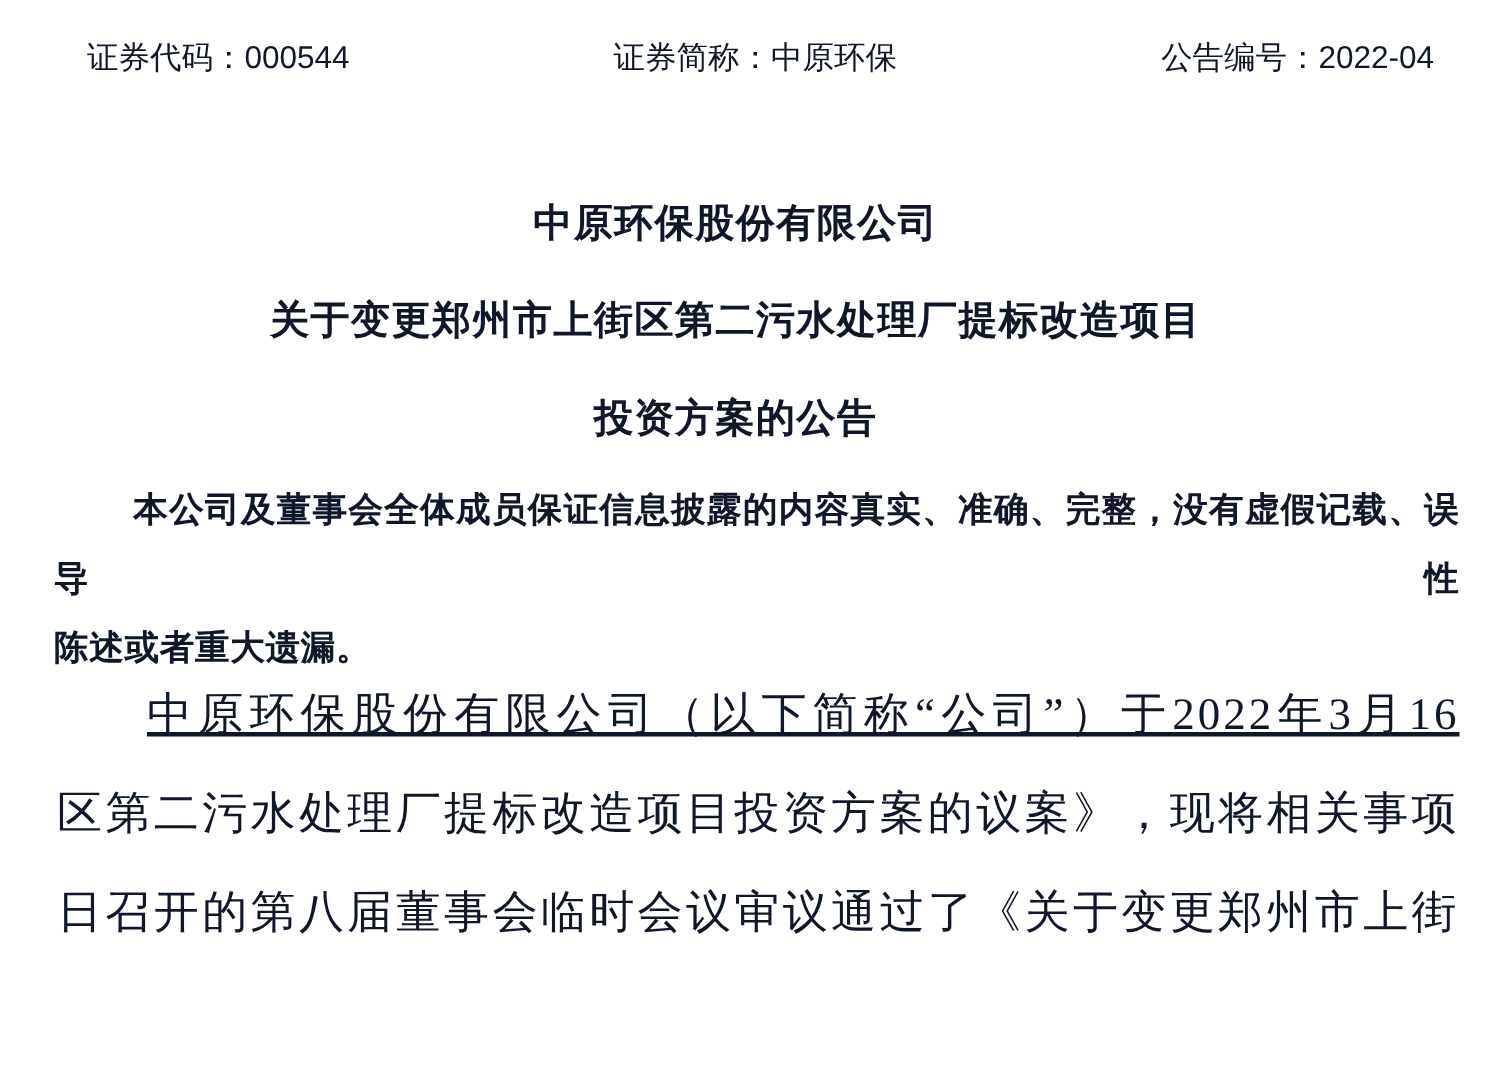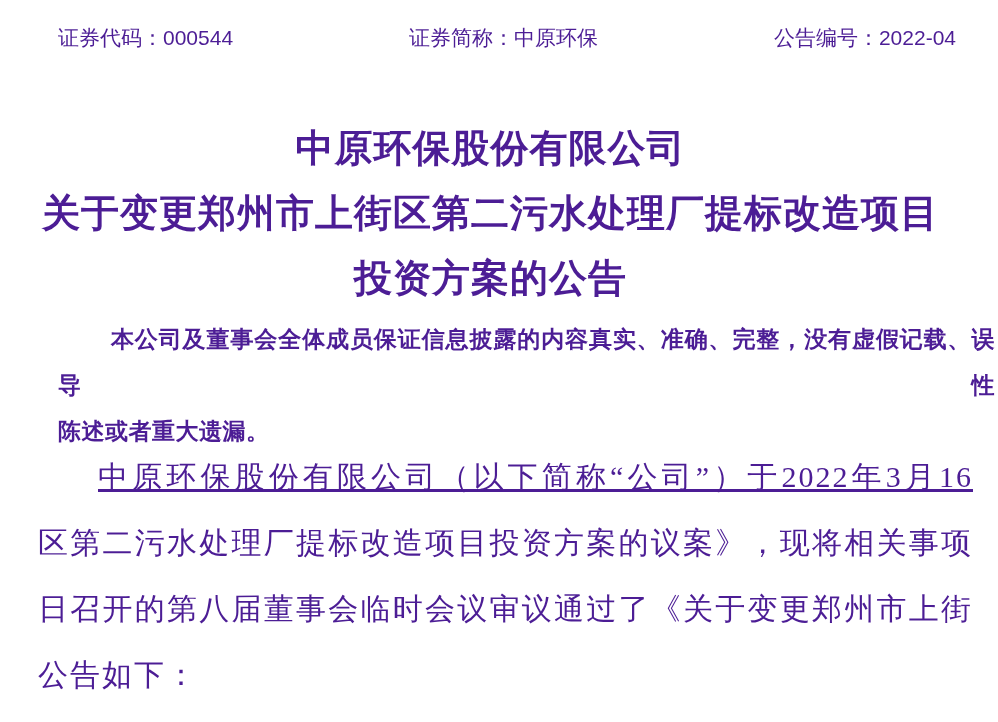--- a/index.html
+++ b/index.html
@@ -1,21 +1,21 @@
 <!DOCTYPE html>
 <html><head>
 <meta charset="utf-8">
 <style>
   html, body { margin: 0; padding: 0; background: #ffffff; }
   .page {
     position: relative;
     width: 998px;
     height: 722px;
     background: #ffffff;
-    color: #4c1d95;
+    color: #0f172a;
     font-family: "Liberation Serif", "DejaVu Serif", serif;
     overflow: hidden;
   }
   
   .header-row {
     position: absolute;
     top: 24px;
     left: 58px;
     right: 42px;
     display: flex;
@@ -30,35 +30,34 @@
     font-size: 21px;
   }
   
   .title-block {
     position: absolute;
     top: 116px;
     left: 0;
     width: 981px;
     text-align: center;
     font-weight: 700;
-    font-size: 38px;
+    font-size: 26px;
     line-height: 65px;
     letter-spacing: 1px;
   }
   
   .disclaimer {
     position: absolute;
     top: 317px;
     left: 36px;
     width: 937px;
     font-weight: 700;
     font-size: 23px;
     line-height: 46px;
     letter-spacing: 0.5px;
-    margin-left: 22px;
   }
   .disclaimer .indent { text-indent: 2.3em; }
   
   .body-block {
     position: absolute;
     top: 444px;
     left: 38px;
     width: 935px;
     font-size: 30px;
     line-height: 66px;
@@ -96,16 +95,15 @@
 
   <div class="disclaimer">
     <div class="indent jl">本公司及董事会全体成员保证信息披露的内容真实、准确、完整，没有虚假记载、误导性</div>
     <div>陈述或者重大遗漏。</div>
   </div>
 
   <div class="body-block">
     <div class="first-indent jl">中原环保股份有限公司（以下简称“公司”）于2022年3月16</div>
     <div class="jl">区第二污水处理厂提标改造项目投资方案的议案》，现将相关事项</div>
     <div class="jl">日召开的第八届董事会临时会议审议通过了《关于变更郑州市上街</div>
-    <div>公告如下：</div>
   </div>
 
 </div>
 
 </body></html>

